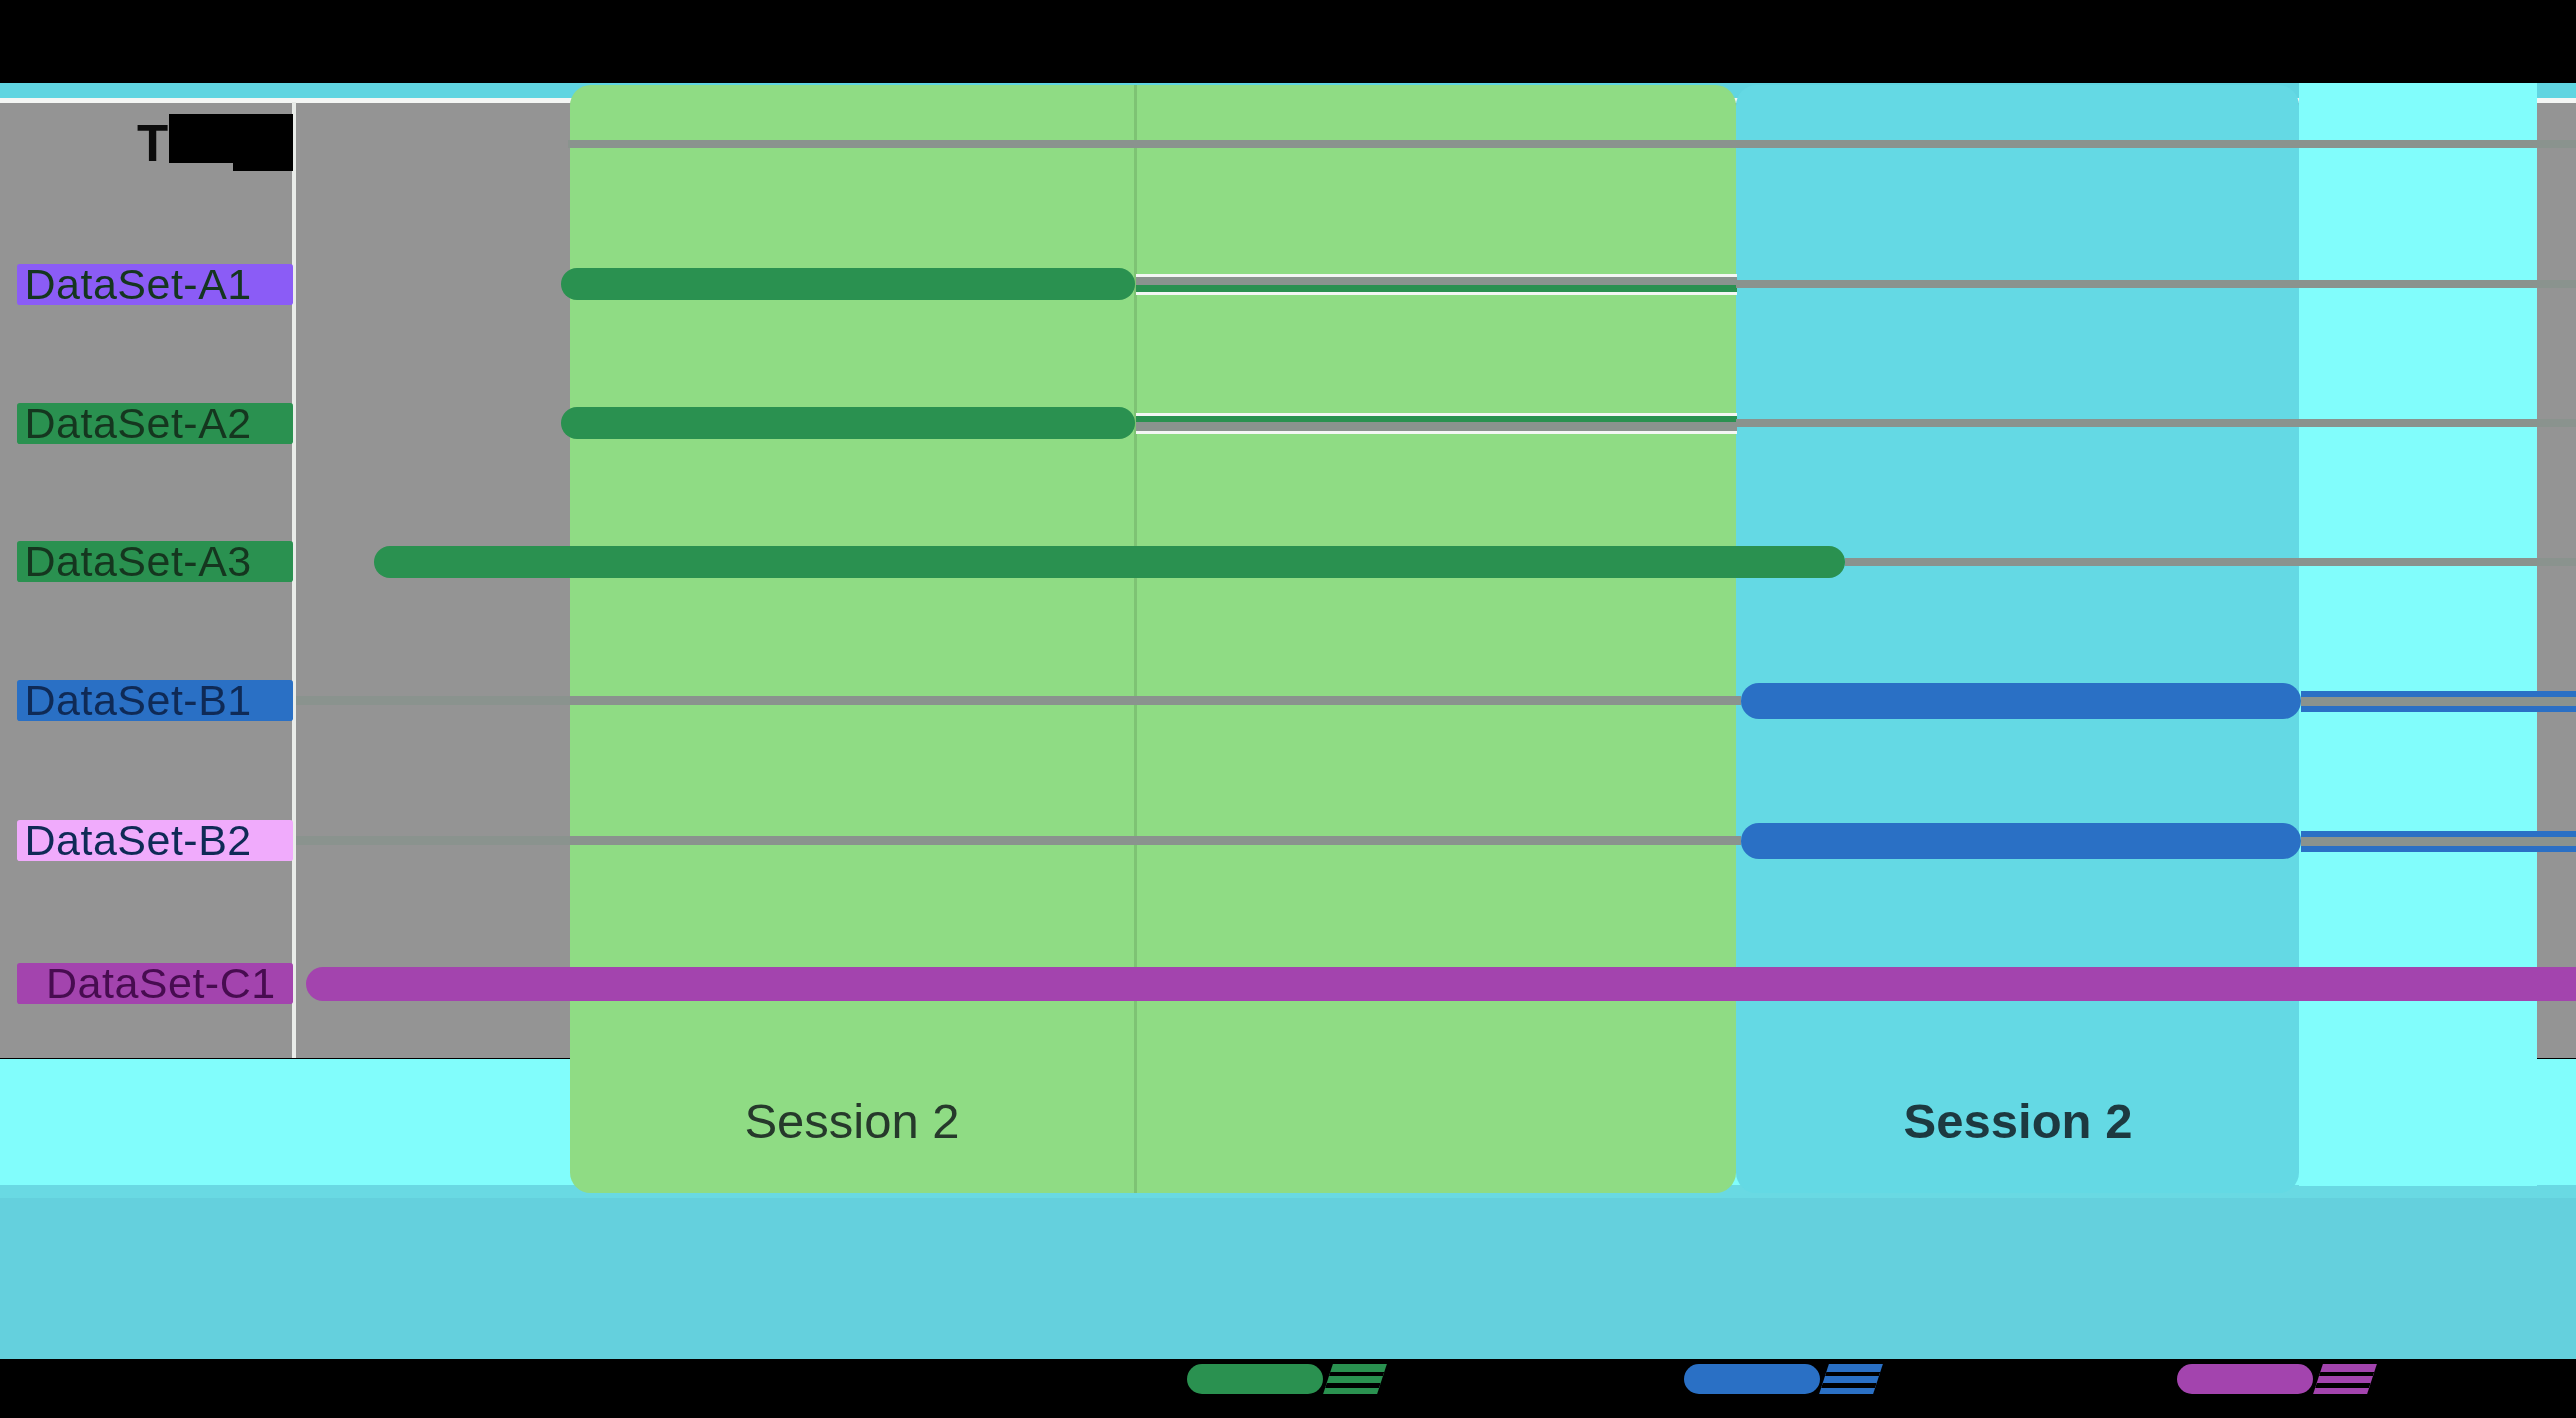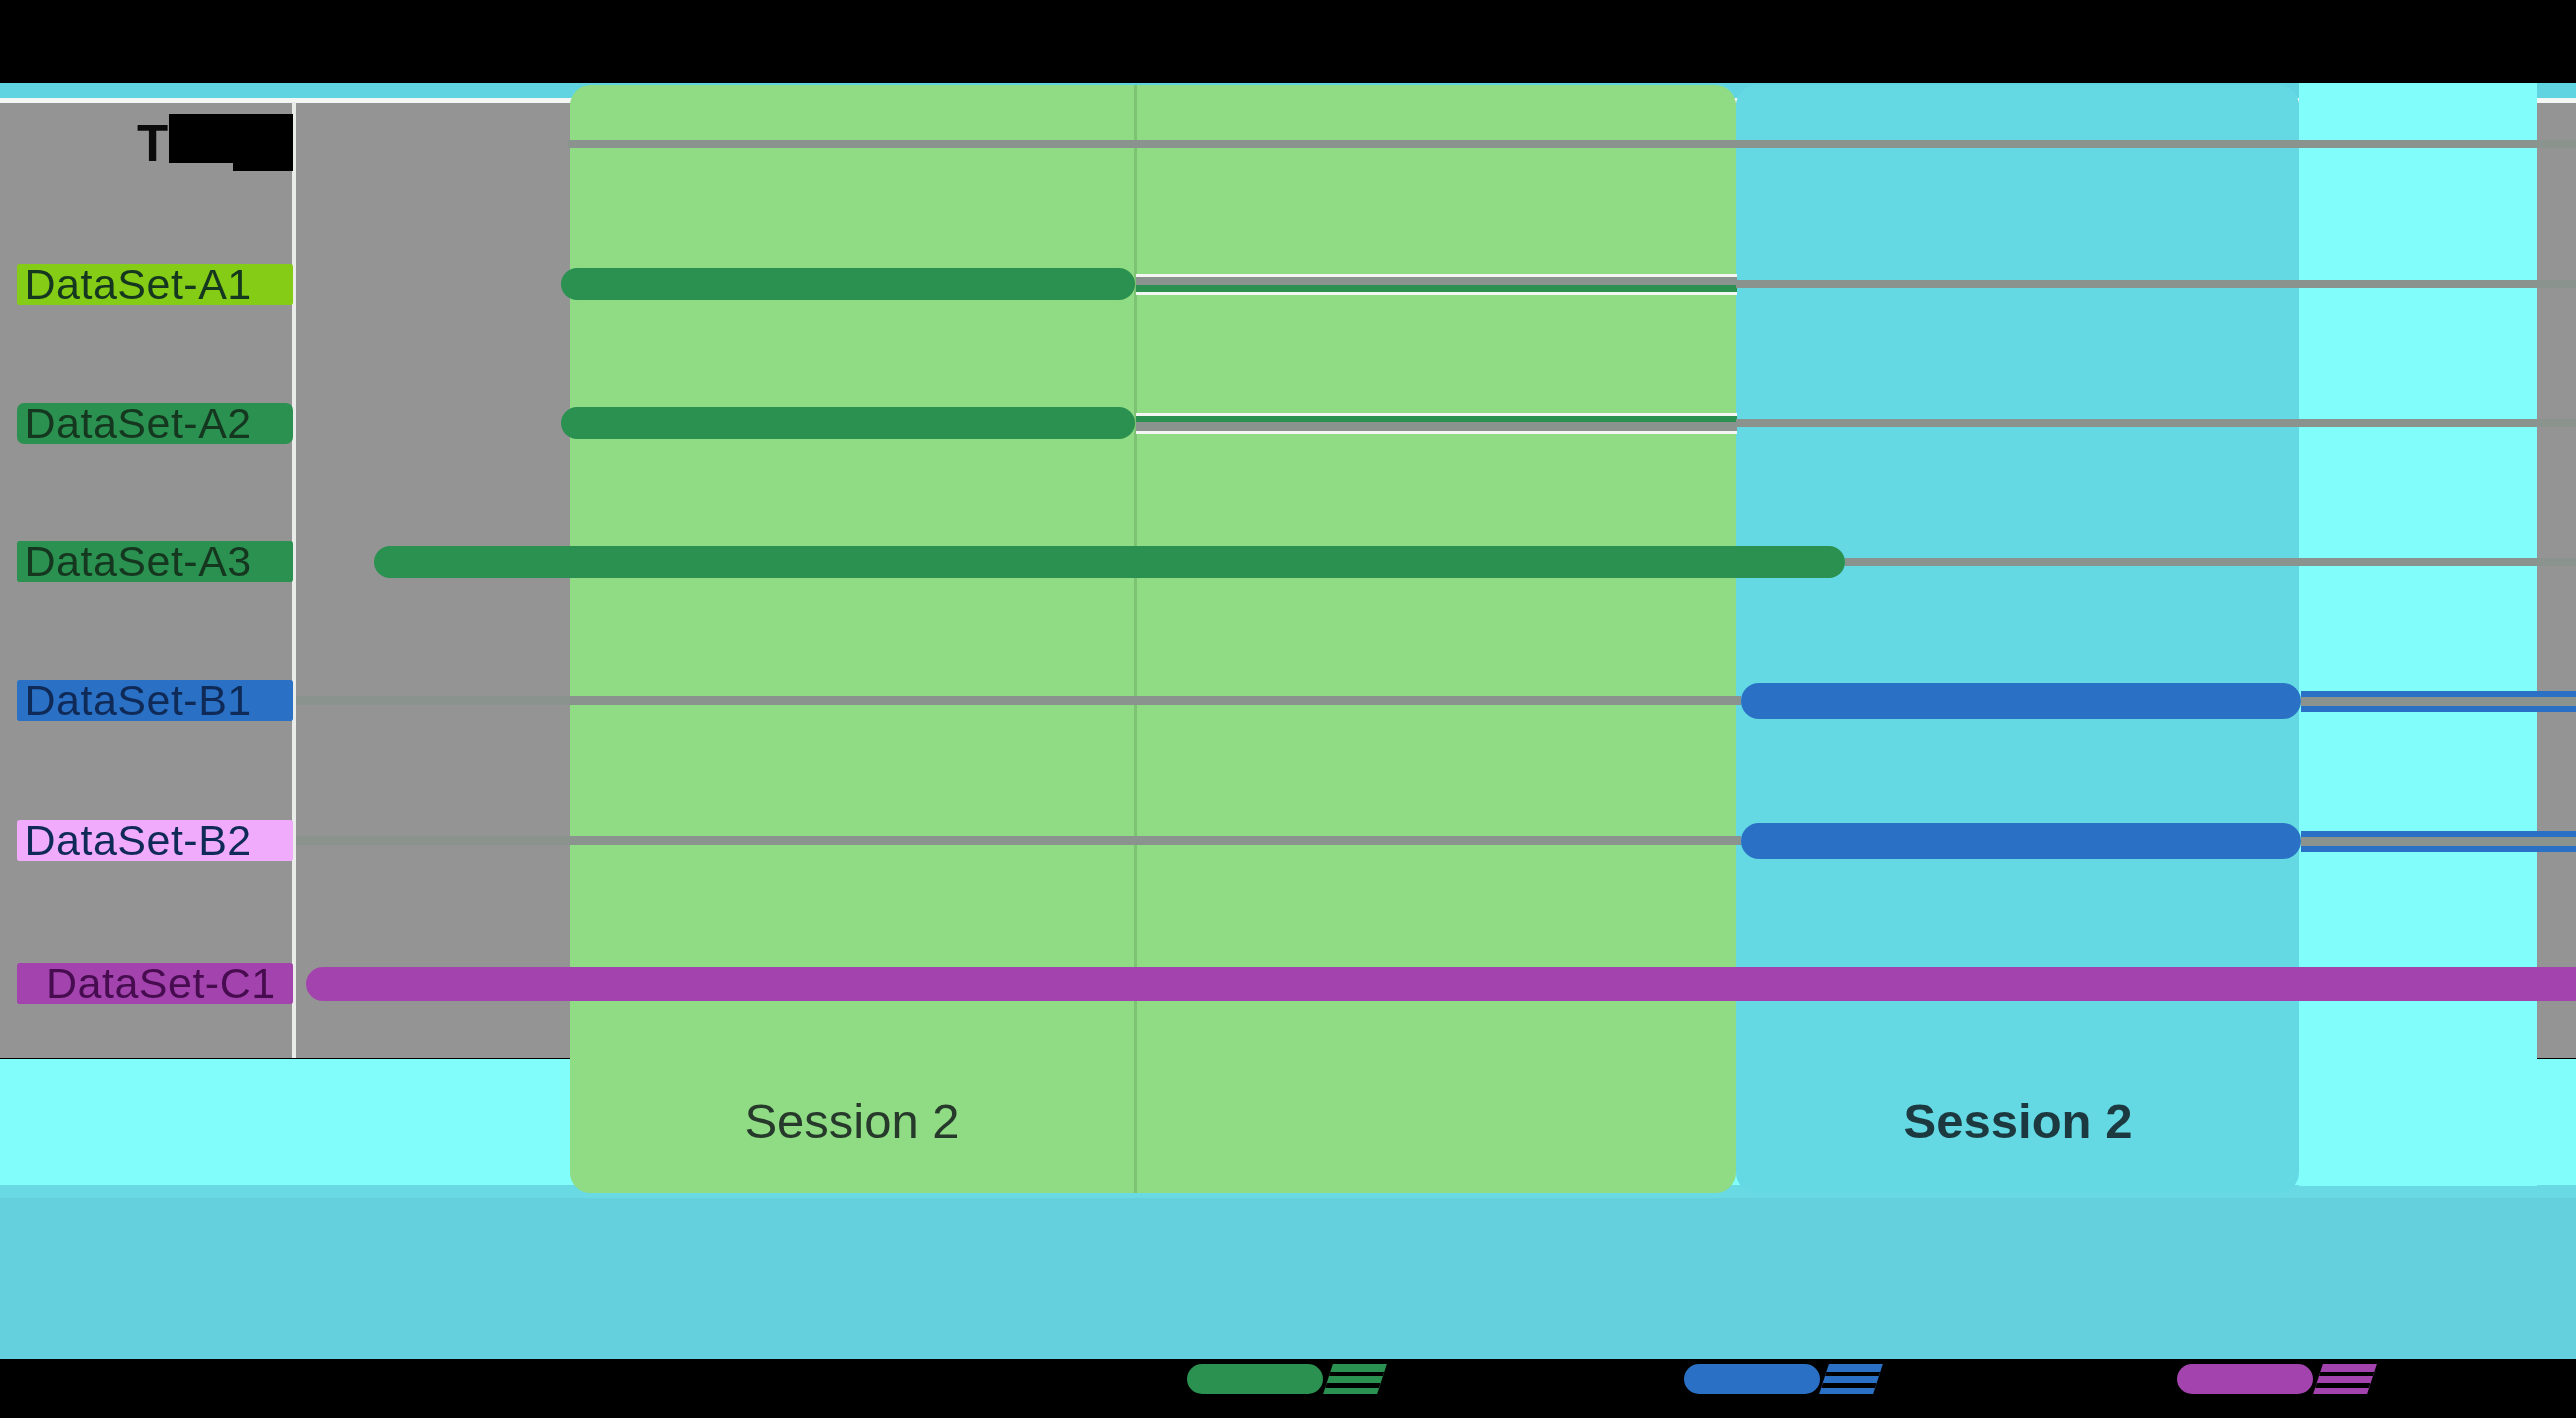--- a/index.html
+++ b/index.html
@@ -64,32 +64,32 @@
       <div class="abs" style="left: 1136px; top: 274px; width: 601px; height: 20.6px;">
         <div class="whisker-line" style="height: 2.8px; background: rgb(244, 246, 244);"></div>
         <div class="whisker-line" style="height: 8.4px; background: rgb(138, 147, 142);"></div>
         <div class="whisker-line" style="height: 6.6px; background: rgb(42, 145, 80);"></div>
         <div class="whisker-line" style="height: 2.8px; background: rgb(244, 246, 244);"></div>
       </div>
       <div class="abs" style="left: 1736px; top: 280px; width: 840px; height: 8.4px;">
         <div class="whisker-line" style="height: 8.4px; background: rgb(138, 147, 142);"></div>
       </div>
       <div class="abs" style="left: 561px; top: 268px; width: 574px; height: 32px; background: rgb(42, 145, 80); border-radius: 16px;"></div>
-      <div class="abs row-label-box" style="left: 17px; top: 264px; width: 276px; height: 41px; background: #84cc16; color: rgb(21, 54, 31);">DataSet-A1</div>
+      <div class="abs row-label-box" style="left: 17px; top: 264px; width: 276px; height: 41px; background: #8b5cf6; color: rgb(21, 54, 31);">DataSet-A1</div>
       <div class="abs" style="left: 1136px; top: 413px; width: 601px; height: 20.6px;">
         <div class="whisker-line" style="height: 2.8px; background: rgb(244, 246, 244);"></div>
         <div class="whisker-line" style="height: 6.6px; background: rgb(42, 145, 80);"></div>
         <div class="whisker-line" style="height: 8.4px; background: rgb(138, 147, 142);"></div>
         <div class="whisker-line" style="height: 2.8px; background: rgb(244, 246, 244);"></div>
       </div>
       <div class="abs" style="left: 1736px; top: 419px; width: 840px; height: 8.4px;">
         <div class="whisker-line" style="height: 8.4px; background: rgb(138, 147, 142);"></div>
       </div>
       <div class="abs" style="left: 561px; top: 407px; width: 574px; height: 32px; background: rgb(42, 145, 80); border-radius: 16px;"></div>
-      <div class="abs row-label-box" style="left: 17px; top: 403px; width: 276px; height: 41px; background: rgb(42, 145, 80); color: rgb(21, 54, 31); border-radius: 7px;">DataSet-A2</div>
+      <div class="abs row-label-box" style="left: 17px; top: 403px; width: 276px; height: 41px; background: rgb(42, 145, 80); color: rgb(21, 54, 31);">DataSet-A2</div>
       <div class="abs" style="left: 1845px; top: 558px; width: 731px; height: 8.4px;">
         <div class="whisker-line" style="height: 8.4px; background: rgb(138, 147, 142);"></div>
       </div>
       <div class="abs" style="left: 374px; top: 546px; width: 1471px; height: 32px; background: rgb(42, 145, 80); border-radius: 16px;"></div>
       <div class="abs row-label-box" style="left: 17px; top: 541px; width: 276px; height: 41px; background: rgb(42, 145, 80); color: rgb(21, 54, 31);">DataSet-A3</div>
       <div class="abs" style="left: 296px; top: 696px; width: 1445px; height: 9.4px;">
         <div class="whisker-line" style="height: 9.4px; background: rgb(138, 147, 142);"></div>
       </div>
       <div class="abs" style="left: 2301px; top: 691px; width: 275px; height: 20.6px;">
         <div class="whisker-line" style="height: 5.6px; background: rgb(42, 112, 197);"></div>

